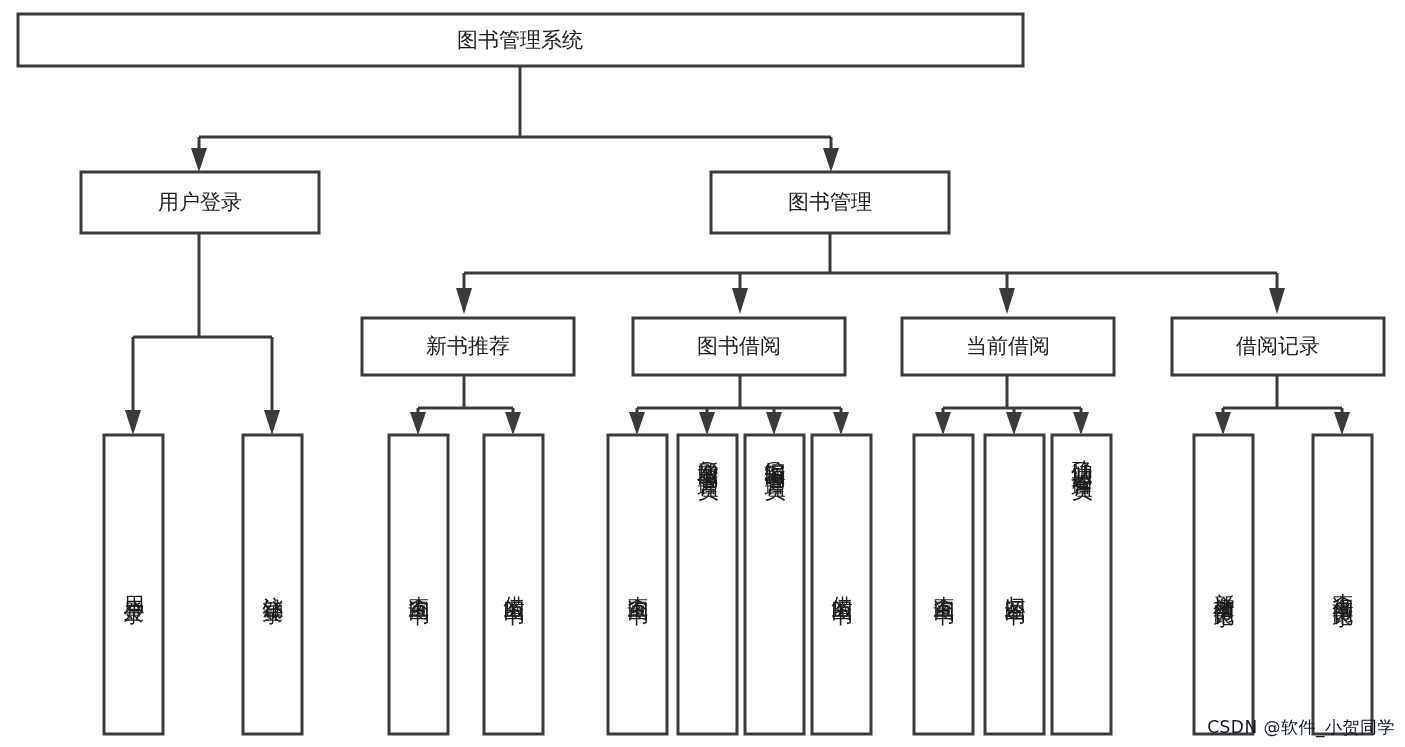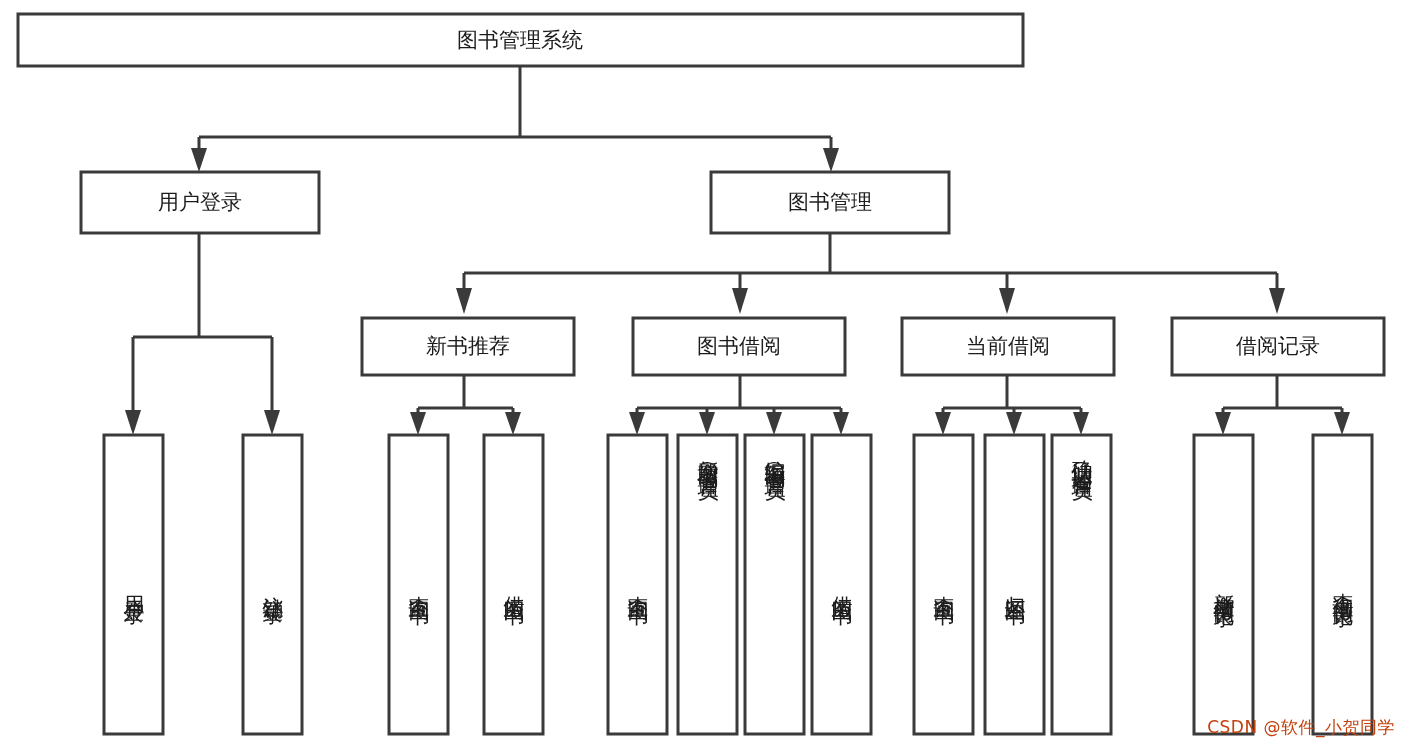--- a/index.html
+++ b/index.html
@@ -65,21 +65,21 @@
     color: #1c1c1c;
     white-space: nowrap;
     text-align: center;
   }
   .watermark {
     position: absolute;
     right: 10px;
     bottom: 8px;
     font-family: "DejaVu Sans", "Liberation Sans", sans-serif;
     font-size: 17px;
-    color: #c2410c;
+    color: #0f172a;
     letter-spacing: 0.5px;
     white-space: nowrap;
   }
 </style>
 </head>
 <body>
 
 <div id="diagram-root">
 
   <svg id="flow" viewBox="0 0 1405 747">

